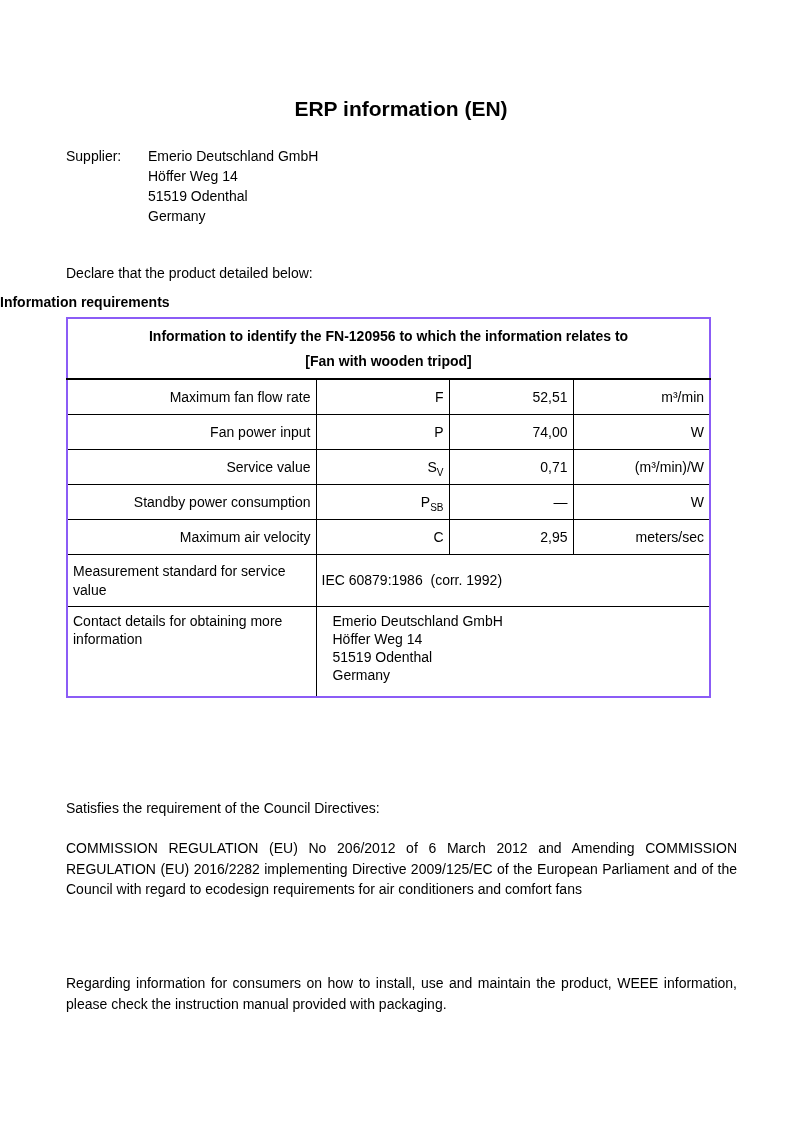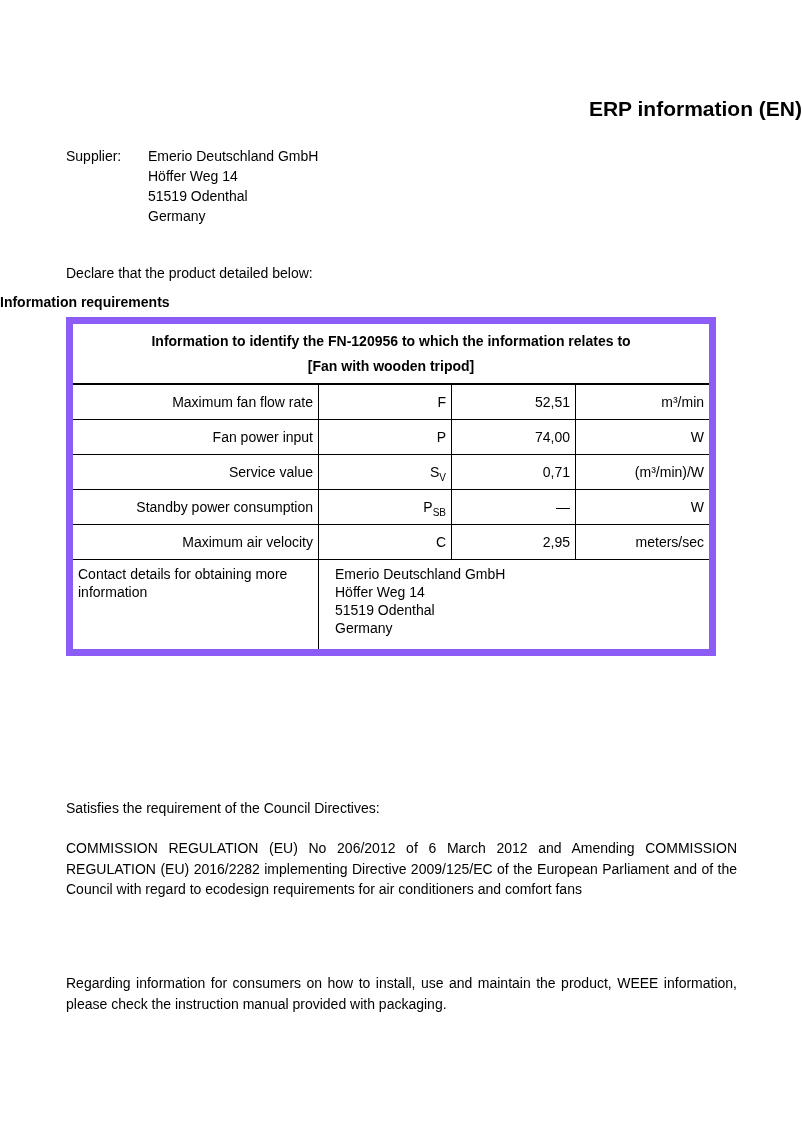--- a/index.html
+++ b/index.html
@@ -13,21 +13,21 @@
     position: relative;
     font-family: "Liberation Sans", sans-serif;
     color: #000000;
     font-size: 14px;
   }
   .page-title {
     position: absolute;
     top: 97px;
     left: 0;
     width: 802px;
-    text-align: right;
+    text-align: center;
     font-size: 21px;
     font-weight: bold;
   }
   .supplier-block {
     position: absolute;
     top: 146px;
     left: 66px;
     display: flex;
     line-height: 20px;
   }
@@ -56,21 +56,21 @@
     font-size: 14px;
   }
   .info-table td, .info-table th {
     border: 1px solid #000;
     padding: 2px 5px;
     vertical-align: middle;
     text-align: left;
     font-weight: normal;
     overflow: hidden;
   }
-  table.info-table { border: 7px solid #8b5cf6; }
+  table.info-table { border: 2px solid #8b5cf6; }
   .r-head td {
     height: 55px;
     text-align: center;
     font-weight: bold;
     border-bottom-width: 2px;
     line-height: 25px;
   }
   .r-cols th {
     height: 29px;
     text-align: center;
@@ -171,20 +171,24 @@
     <td><span>P</span><sub>SB</sub></td>
     <td>—</td>
     <td>W</td>
   </tr>
   <tr class="r-data">
     <td>Maximum air velocity</td>
     <td><span>C</span><sub></sub></td>
     <td>2,95</td>
     <td>meters/sec</td>
   </tr>
+  <tr class="r-std">
+    <td>Measurement standard for service value</td>
+    <td colspan="3" class="std-value">IEC 60879:1986  (corr. 1992)</td>
+  </tr>
   <tr class="r-contact">
     <td>Contact details for obtaining more information</td>
     <td colspan="3" class="contact-address">
       <div>Emerio Deutschland GmbH</div>
       <div>Höffer Weg 14</div>
       <div>51519 Odenthal</div>
       <div>Germany</div>
     </td>
   </tr>
 </tbody>

